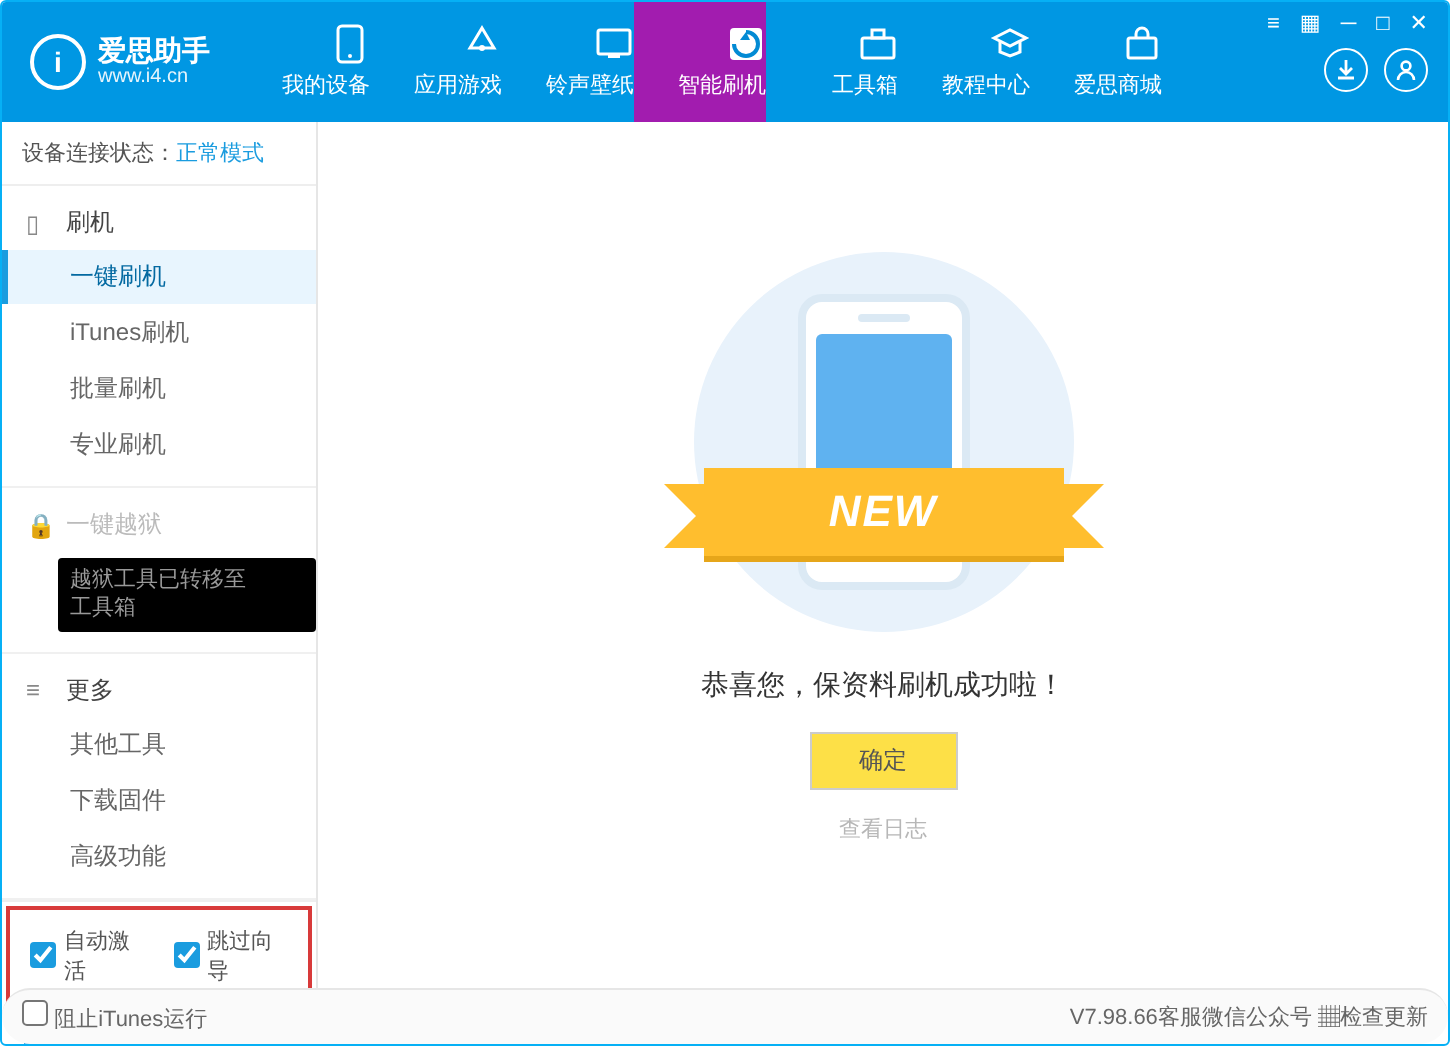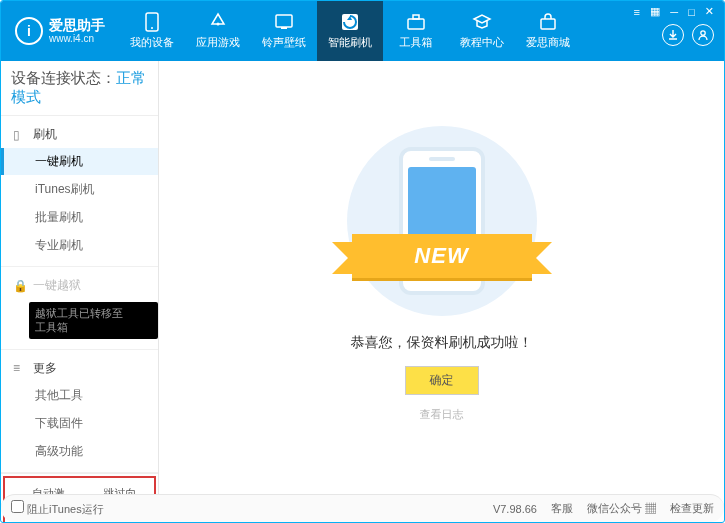--- a/index.html
+++ b/index.html
@@ -3,37 +3,37 @@
 <meta charset="utf-8">
 <style>
 * { margin: 0; padding: 0; box-sizing: border-box; font-family: "Microsoft YaHei", Arial, sans-serif; }
 body { width: 725px; height: 523px; background: #fff; border: 1px solid #06b0f5; border-radius: 3px; overflow: hidden; position: relative; }
 .header { height: 60px; background: #0097e3; color: #fff; display: flex; align-items: center; }
 .brand { display: flex; align-items: center; padding: 0 14px; min-width: 118px; }
 .logo { width: 28px; height: 28px; border: 2px solid #fff; border-radius: 50%; display: flex; align-items: center; justify-content: center; font-weight: bold; font-size: 14px; margin-right: 6px; }
 .brand-text .t { font-size: 14px; font-weight: bold; line-height: 1.1; }
 .brand-text .u { font-size: 10px; opacity: .9; line-height: 1.1; }
 .navs { display: flex; height: 100%; }
-.nav-item { width: 66px; height: 100%; display: flex; flex-direction: column; align-items: center; justify-content: center; font-size: 11px; cursor: pointer; }
-.nav-item.active { background: #0c4a6e; }
+.nav-item { width: 66px; height: 100%; display: flex; flex-direction: column; align-items: flex-end; justify-content: center; font-size: 11px; cursor: pointer; }
+.nav-item.active { background: #a21caf; }
 .nav-item .ico { width: 20px; height: 20px; margin-bottom: 3px; display: flex; align-items: center; justify-content: center; }
 .hdr-right { position: absolute; top: 0; right: 6px; display: flex; flex-direction: column; align-items: flex-end; }
 .win-btns { display: flex; gap: 10px; color: #fff; font-size: 11px; padding: 4px 4px 0; align-items: center; }
 .win-btns span { cursor: pointer; }
 .circle-btns { display: flex; gap: 8px; padding: 6px 4px; }
 .circ { width: 22px; height: 22px; border: 1.5px solid #fff; border-radius: 50%; display: flex; align-items: center; justify-content: center; cursor: pointer; }
 .body-area { display: flex; height: 435px; }
 .sidebar { width: 158px; border-right: 1px solid #e6e6e6; display: flex; flex-direction: column; font-size: 12px; color: #555; }
-.status-bar { padding: 8px 10px; border-bottom: 1px solid #eee; font-size: 15px; }
+.status-bar { padding: 8px 10px; border-bottom: 1px solid #eee; font-size: 11px; }
 .status-bar .v { color: #1a9cdf; }
 .sb-section { padding: 6px 0; border-bottom: 1px solid #f0f0f0; }
 .sb-head { display: flex; align-items: center; padding: 4px 12px; color: #444; font-size: 12px; }
 .sb-head .ci { width: 14px; margin-right: 6px; color: #888; }
 .sb-item { padding: 5px 0 5px 34px; margin: 1px 0; cursor: pointer; font-size: 12px; color: #666; }
-.sb-item.active { background: #e8f5fe; color: #000000; border-left: 3px solid #1a9cdf; padding-left: 31px; }
+.sb-item.active { background: #e8f5fe; color: #0369a1; border-left: 3px solid #1a9cdf; padding-left: 31px; }
 .jailbreak-note { margin: 4px 0 4px 28px; padding: 4px 6px; background: #000000; color: #999; font-size: 11px; line-height: 1.3; border-radius: 2px; }
 .sb-bottom { margin-top: auto; border-top: 1px solid #eee; }
 .chk-row { display: flex; gap: 14px; padding: 8px 10px; border: 2px solid #d83a3a; margin: 2px; font-size: 11px; color: #555; }
 .chk-row label { display: flex; align-items: center; gap: 4px; cursor: pointer; }
 .chk-row input { accent-color: #1a9cdf; }
 .device-info { padding: 6px 10px; font-size: 11px; color: #666; }
 .device-info .dn { color: #1a9cdf; font-weight: bold; }
 .main { flex: 1; position: relative; display: flex; flex-direction: column; align-items: center; justify-content: center; }
 .illus { width: 260px; height: 170px; position: relative; display: flex; align-items: center; justify-content: center; }
 .halo { position: absolute; width: 190px; height: 190px; background: #e8f2fb; border-radius: 50%; top: -10px; }
@@ -42,21 +42,21 @@
 .phone-screen { width: 68px; height: 108px; background: #5fb2f0; border-radius: 3px; }
 .ribbon { position: absolute; bottom: 28px; width: 180px; height: 44px; background: #ffbe2e; display: flex; align-items: center; justify-content: center; font-weight: 900; font-style: italic; color: #fff; font-size: 22px; letter-spacing: 1px; box-shadow: 0 3px 0 #e6a61a; }
 .ribbon:before, .ribbon:after { content: ""; position: absolute; top: 8px; width: 0; height: 0; border: 16px solid #ffbe2e; }
 .ribbon:before { left: -20px; border-left-color: transparent; }
 .ribbon:after { right: -20px; border-right-color: transparent; }
 .msg { margin-top: 28px; font-size: 14px; color: #333; }
 .ok-btn { margin-top: 14px; padding: 5px 24px; border: 1px solid #ccc; background: #fde047; font-size: 12px; color: #555; cursor: pointer; }
 .log-link { margin-top: 12px; font-size: 11px; color: #b7b7b7; cursor: pointer; }
 .footer { position: absolute; bottom: 0; left: 0; right: 0; height: 28px; border-top: 1px solid #e6e6e6; display: flex; align-items: center; font-size: 11px; color: #666; padding: 0 10px; background: #fafafa; border-radius: 14px; }
 .footer .l { display: flex; align-items: center; gap: 6px; }
-.footer .r { margin-left: auto; display: flex; gap: 14px; align-items: center; }
+.footer .r { margin-left: auto; display: flex; align-items: center; }
 svg { display: block; }
 </style>
 </head>
 <body>
 
 <div class="header">
   <div class="brand">
     <div class="logo">
         <span>i</span>
       </div>

